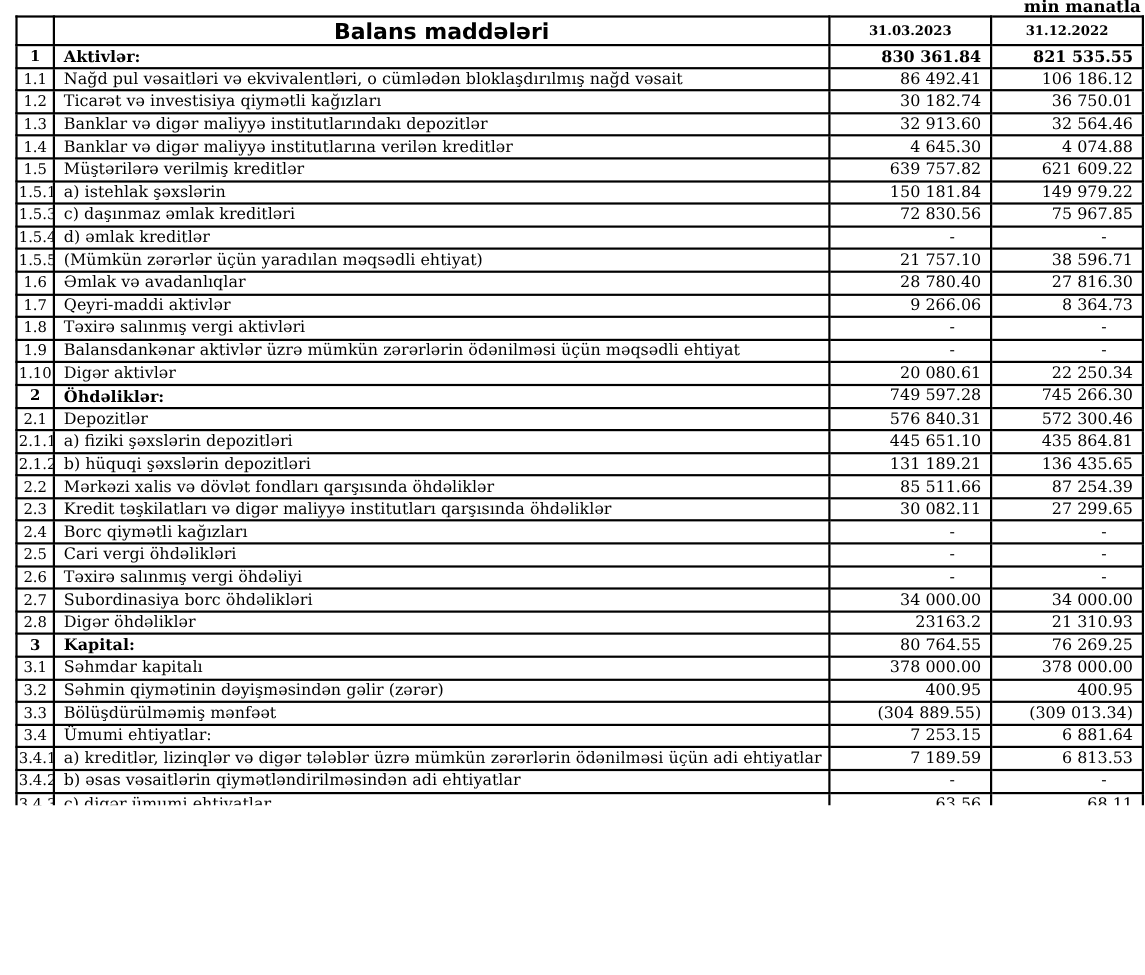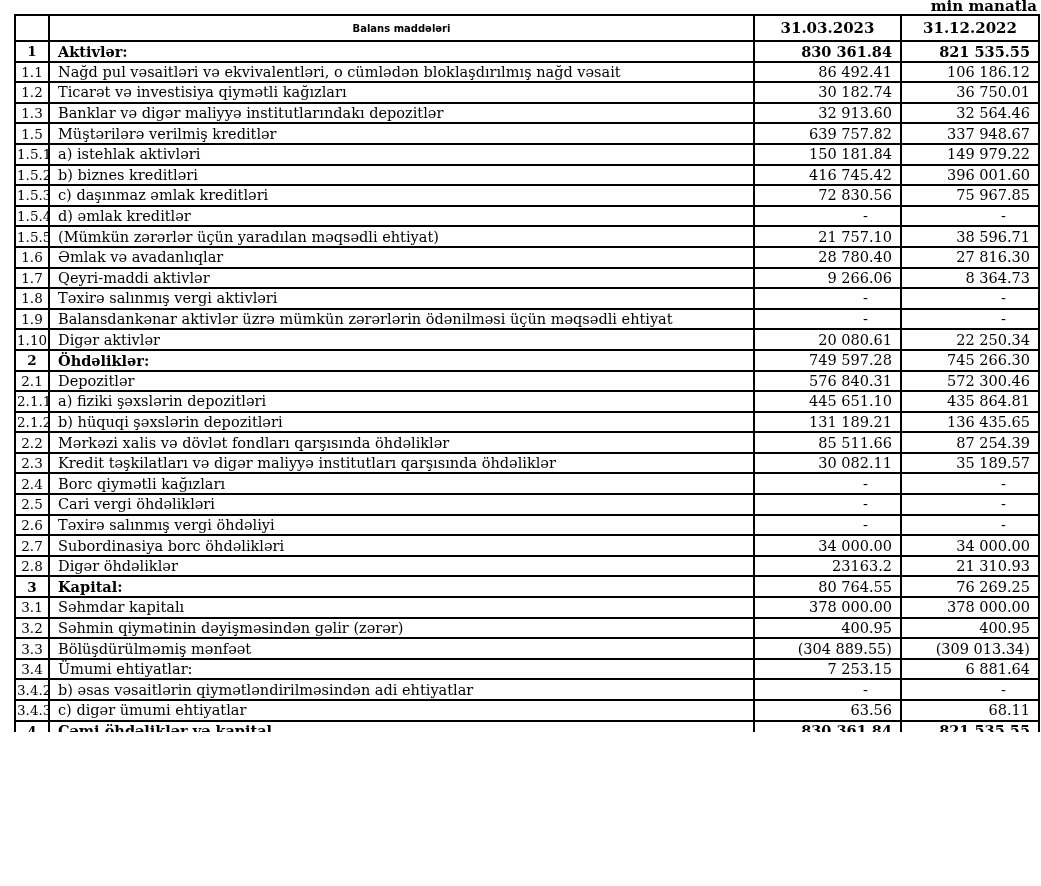--- a/index.html
+++ b/index.html
@@ -35,28 +35,28 @@
     border: 2px solid #000;
   }
   table.balance th, table.balance td {
     border: 2px solid #000;
     vertical-align: middle;
     overflow: hidden;
     white-space: nowrap;
   }
   thead th {
     height: 24px;
-    font-size: 15px;
+    font-size: 12px;
     text-align: center;
     padding: 0;
   }
   th.col-name {
     font-family: "DejaVu Sans", "Liberation Sans", sans-serif;
     font-weight: bold;
-    font-size: 10px;
+    font-size: 20px;
   }
   th.col-v {
     font-family: "DejaVu Serif", serif;
     font-weight: bold;
   }
   tbody td {
     height: 18.6px;
     font-size: 14.5px;
     padding: 0;
   }
@@ -121,36 +121,36 @@
           <td class="col-v">30 182.74</td>
           <td class="col-v">36 750.01</td>
         </tr>
         <tr>
           <td class="col-num">1.3</td>
           <td class="col-name">Banklar və digər maliyyə institutlarındakı depozitlər</td>
           <td class="col-v">32 913.60</td>
           <td class="col-v">32 564.46</td>
         </tr>
         <tr>
+          <td class="col-num">1.4</td>
+          <td class="col-name">Banklar və digər maliyyə institutlarına verilən kreditlər</td>
+          <td class="col-v">4 645.30</td>
+          <td class="col-v">4 074.88</td>
+        </tr>
+        <tr>
           <td class="col-num">1.5</td>
           <td class="col-name">Müştərilərə verilmiş kreditlər</td>
           <td class="col-v">639 757.82</td>
-          <td class="col-v">337 948.67</td>
+          <td class="col-v">621 609.22</td>
         </tr>
         <tr>
           <td class="col-num">1.5.1</td>
-          <td class="col-name">a) istehlak aktivləri</td>
+          <td class="col-name">a) istehlak şəxslərin</td>
           <td class="col-v">150 181.84</td>
           <td class="col-v">149 979.22</td>
-        </tr>
-        <tr>
-          <td class="col-num">1.5.2</td>
-          <td class="col-name">b) biznes kreditləri</td>
-          <td class="col-v">416 745.42</td>
-          <td class="col-v">396 001.60</td>
         </tr>
         <tr>
           <td class="col-num">1.5.3</td>
           <td class="col-name">c) daşınmaz əmlak kreditləri</td>
           <td class="col-v">72 830.56</td>
           <td class="col-v">75 967.85</td>
         </tr>
         <tr>
           <td class="col-num">1.5.4</td>
           <td class="col-name">d) əmlak kreditlər</td>
@@ -220,21 +220,21 @@
         <tr>
           <td class="col-num">2.2</td>
           <td class="col-name">Mərkəzi xalis və dövlət fondları qarşısında öhdəliklər</td>
           <td class="col-v">85 511.66</td>
           <td class="col-v">87 254.39</td>
         </tr>
         <tr>
           <td class="col-num">2.3</td>
           <td class="col-name">Kredit təşkilatları və digər maliyyə institutları qarşısında öhdəliklər</td>
           <td class="col-v">30 082.11</td>
-          <td class="col-v">35 189.57</td>
+          <td class="col-v">27 299.65</td>
         </tr>
         <tr>
           <td class="col-num">2.4</td>
           <td class="col-name">Borc qiymətli kağızları</td>
           <td class="col-v dash">-</td>
           <td class="col-v dash">-</td>
         </tr>
         <tr>
           <td class="col-num">2.5</td>
           <td class="col-name">Cari vergi öhdəlikləri</td>
@@ -281,20 +281,26 @@
           <td class="col-num">3.3</td>
           <td class="col-name">Bölüşdürülməmiş mənfəət</td>
           <td class="col-v">(304 889.55)</td>
           <td class="col-v">(309 013.34)</td>
         </tr>
         <tr>
           <td class="col-num">3.4</td>
           <td class="col-name">Ümumi ehtiyatlar:</td>
           <td class="col-v">7 253.15</td>
           <td class="col-v">6 881.64</td>
+        </tr>
+        <tr>
+          <td class="col-num">3.4.1</td>
+          <td class="col-name">a) kreditlər, lizinqlər və digər tələblər üzrə mümkün zərərlərin ödənilməsi üçün adi ehtiyatlar</td>
+          <td class="col-v">7 189.59</td>
+          <td class="col-v">6 813.53</td>
         </tr>
         <tr>
           <td class="col-num">3.4.2</td>
           <td class="col-name">b) əsas vəsaitlərin qiymətləndirilməsindən adi ehtiyatlar</td>
           <td class="col-v dash">-</td>
           <td class="col-v dash">-</td>
         </tr>
         <tr>
           <td class="col-num">3.4.3</td>
           <td class="col-name">c) digər ümumi ehtiyatlar</td>

